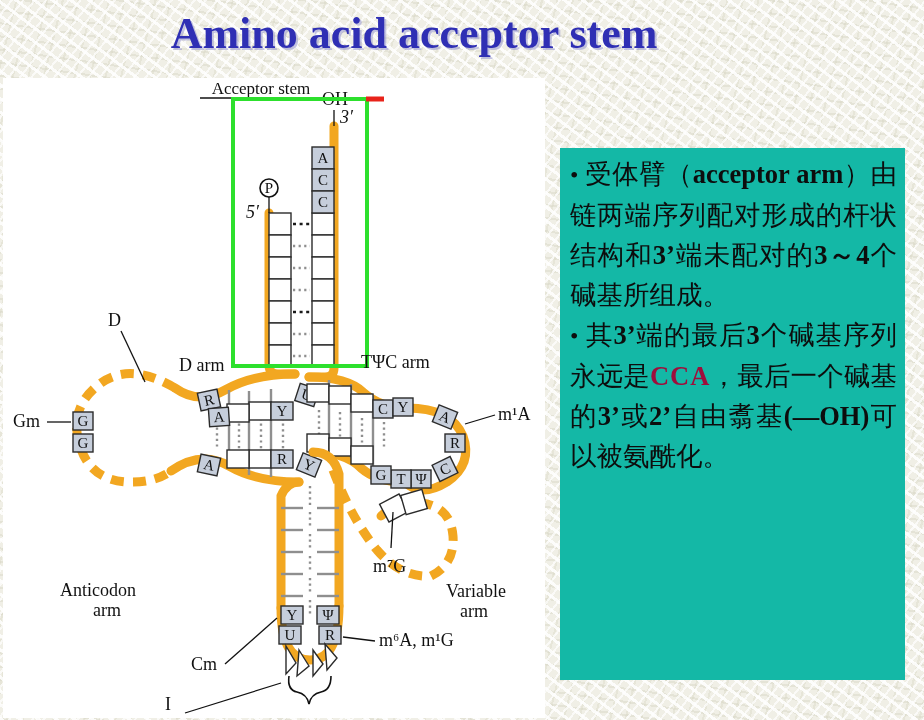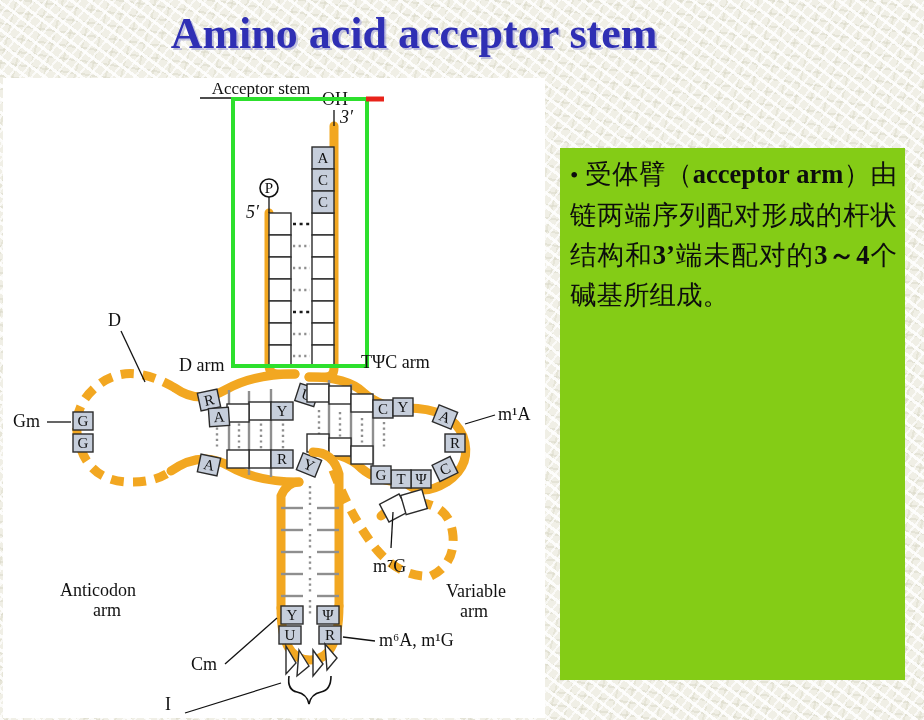--- a/index.html
+++ b/index.html
@@ -36,21 +36,21 @@
   #diagram-panel{
     position:absolute;left:3px;top:78px;width:542px;height:640px;
     background:#ffffff;
     overflow:hidden;
   }
   #svgwrap{position:absolute;left:0;top:0;}
 
   
   #text-panel{
     position:absolute;left:560px;top:148px;width:345px;height:532px;
-    background:#84cc16;
+    background:#14b8a6;
     padding:6px 8px 4px 10px;
     box-sizing:border-box;
   }
   .para{
     font-size:26.5px;
     line-height:40px;
     color:#0d0d0d;
     text-align:justify;
     text-justify:inter-ideograph;
     font-family:"Liberation Serif","DejaVu Serif",serif;
@@ -301,14 +301,18 @@
 </svg>
 </div>
 
 <div id="text-panel">
 
   <p class="para">
     <span class="bullet">•</span>
     <span>受体臂（</span><span class="en">acceptor arm</span><span>）由链两端序列配对形成的杆状结构和</span><span class="en">3’</span><span>端未配对的</span><span class="en">3～4</span><span>个碱基所组成。</span>
   </p>
 
+  <p class="para">
+    <span class="bullet">•</span>
+    <span>其</span><span class="en">3’</span><span>端的最后</span><span class="en">3</span><span>个碱基序列永远是</span><span class="cca">CCA</span><span>，最后一个碱基的</span><span class="en">3’</span><span>或</span><span class="en">2’</span><span>自由翥基</span><span class="en">(—OH)</span><span>可以被氨酰化。</span>
+  </p>
 
 </div>
 
 </body></html>

